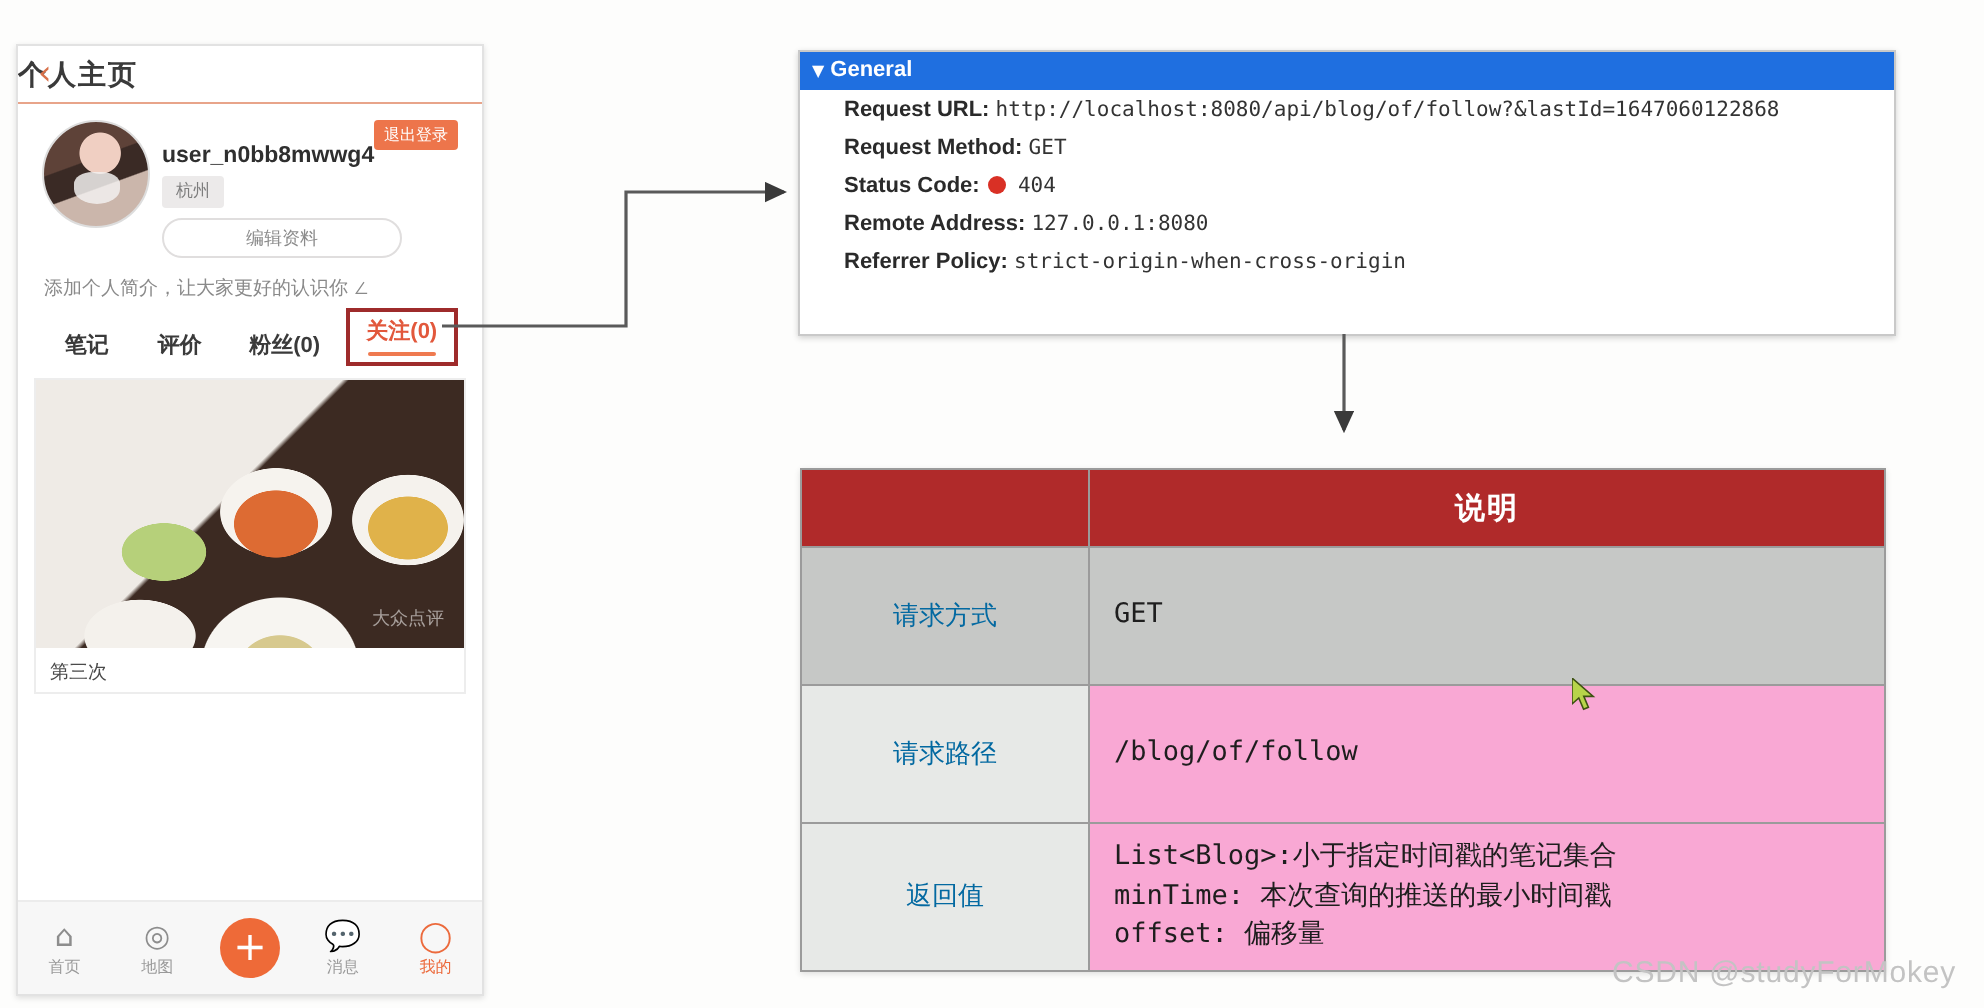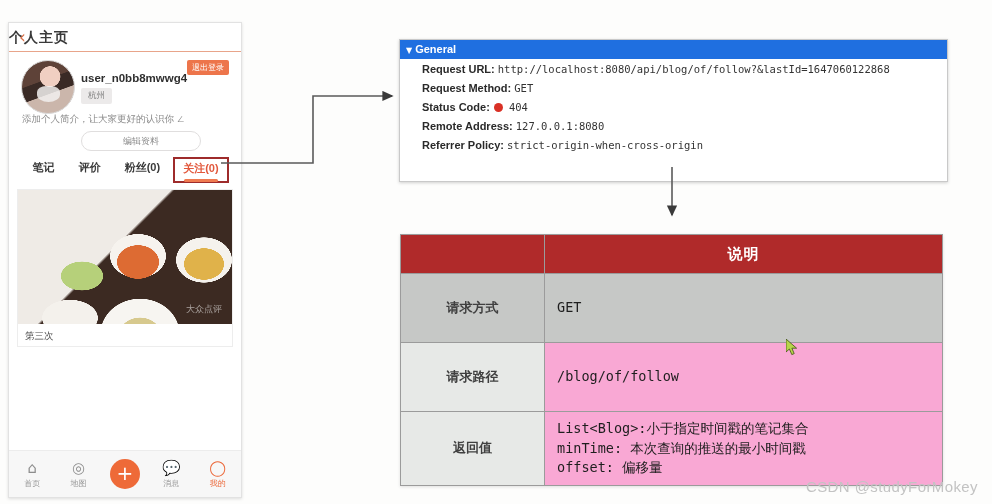--- a/index.html
+++ b/index.html
@@ -69,21 +69,21 @@
     border:1px solid #e0dede; border-radius:11px;
     height:18px; line-height:18px; text-align:center;
     font-size:9px; color:#8b8b8b; width:118px;
   }
   #bio-line {
     margin-top:9px; padding:0 3px;
     font-size:9.5px; color:#8a8a8a;
   }
   #tabs-row {
     display:flex; margin-top:6px; padding:0 2px;
-    position:relative; height:26px;
+    align-items:flex-end; position:relative; height:26px;
   }
   .tab {
     font-size:11px; font-weight:bold; color:#3a3a3a;
     padding:3px 0; text-align:center;
   }
   .tab.t0{width:52px;} .tab.t1{width:56px;} .tab.t2{width:66px;}
   .tab.active { color:#e2583c; }
   #follow-tab-wrap {
     position:relative; width:56px; text-align:center;
     border:2px solid #9e2b2b; padding:2px 2px 3px 2px;
@@ -132,21 +132,21 @@
   .nav-item.active .nav-ico, .nav-item.active .nav-lbl { color:#ec6a3c; }
   .nav-lbl { font-size:8px; color:#9a9a9a; margin-top:1px; }
   #plus-btn {
     width:30px; height:30px; border-radius:50%;
     background:#ee6a38; color:#fff; font-size:20px; line-height:29px;
     text-align:center; margin:0 auto; font-family:"DejaVu Sans", sans-serif;
   }
 
   
   #devtools {
-    position:absolute; left:399px; top:39px; width:547px; height:141px;
+    position:absolute; left:399px; top:25px; width:547px; height:141px;
     background:#fff; border:1px solid #c9c9c9;
     box-shadow:0 1px 3px rgba(0,0,0,.18);
   }
   #dt-header {
     background:#1f6fe0; color:#fff; height:19px; line-height:19px;
     font-size:11px; font-weight:bold; padding-left:6px;
   }
   #dt-caret { font-size:8px; margin-right:3px; font-family:"DejaVu Sans", sans-serif; }
   .dt-row { padding:3.5px 0 3.5px 22px; font-size:11px; white-space:nowrap; }
   .dt-key { font-weight:bold; color:#2a2a2a; }
@@ -162,22 +162,22 @@
     border:1px solid #9b9b9b; border-collapse:collapse;
     box-shadow:0 1px 3px rgba(0,0,0,.12);
   }
   #spec-table td, #spec-table th { border:1px solid #9b9b9b; }
   .th-blank { width:135px; background:#b02a2a; height:36px; }
   .th-desc {
     background:#b02a2a; color:#fff; font-size:15px; font-weight:bold;
     text-align:center; letter-spacing:1px;
   }
   .lbl-cell {
-    width:135px; text-align:center; font-size:13px; font-weight:bold;
-    color:#404040; padding:25px 4px;
+    width:135px; text-align:center; font-size:13px; font-weight:normal;
+    color:#0369a1; padding:25px 4px;
   }
   .val-cell {
     font-family:"DejaVu Sans Mono", monospace; font-size:13.5px;
     color:#1e1e1e; padding:7px 0 7px 12px; line-height:1.45;
     white-space:pre-line;
   }
   tr.dark .lbl-cell { background:#c6c8c6; }
   tr.dark .val-cell { background:#c6c8c6; }
   tr.light .lbl-cell { background:#e7e9e7; }
   tr.light .val-cell { background:#f9a8d4; }
@@ -204,22 +204,22 @@
 
   <div id="profile-block">
     <div id="avatar"></div>
 
     <div id="uname-row">
       <span id="username">user_n0bb8mwwg4</span>
       <span id="logout-btn">退出登录</span>
     </div>
 
     <div id="city-chip">杭州</div>
+    <div id="edit-profile">编辑资料</div>
     <div id="bio-line">添加个人简介，让大家更好的认识你 ∠</div>
-    <div id="edit-profile">编辑资料</div>
 
     <div id="tabs-row">
       <div class="tab t0">笔记</div>
       <div class="tab t1">评价</div>
       <div class="tab t2">粉丝(0)</div>
       <div id="follow-tab-wrap">
         <div class="tab active" style="width:auto;padding:0;">关注(0)</div>
         <div id="follow-underline"></div>
       </div>
     </div>

